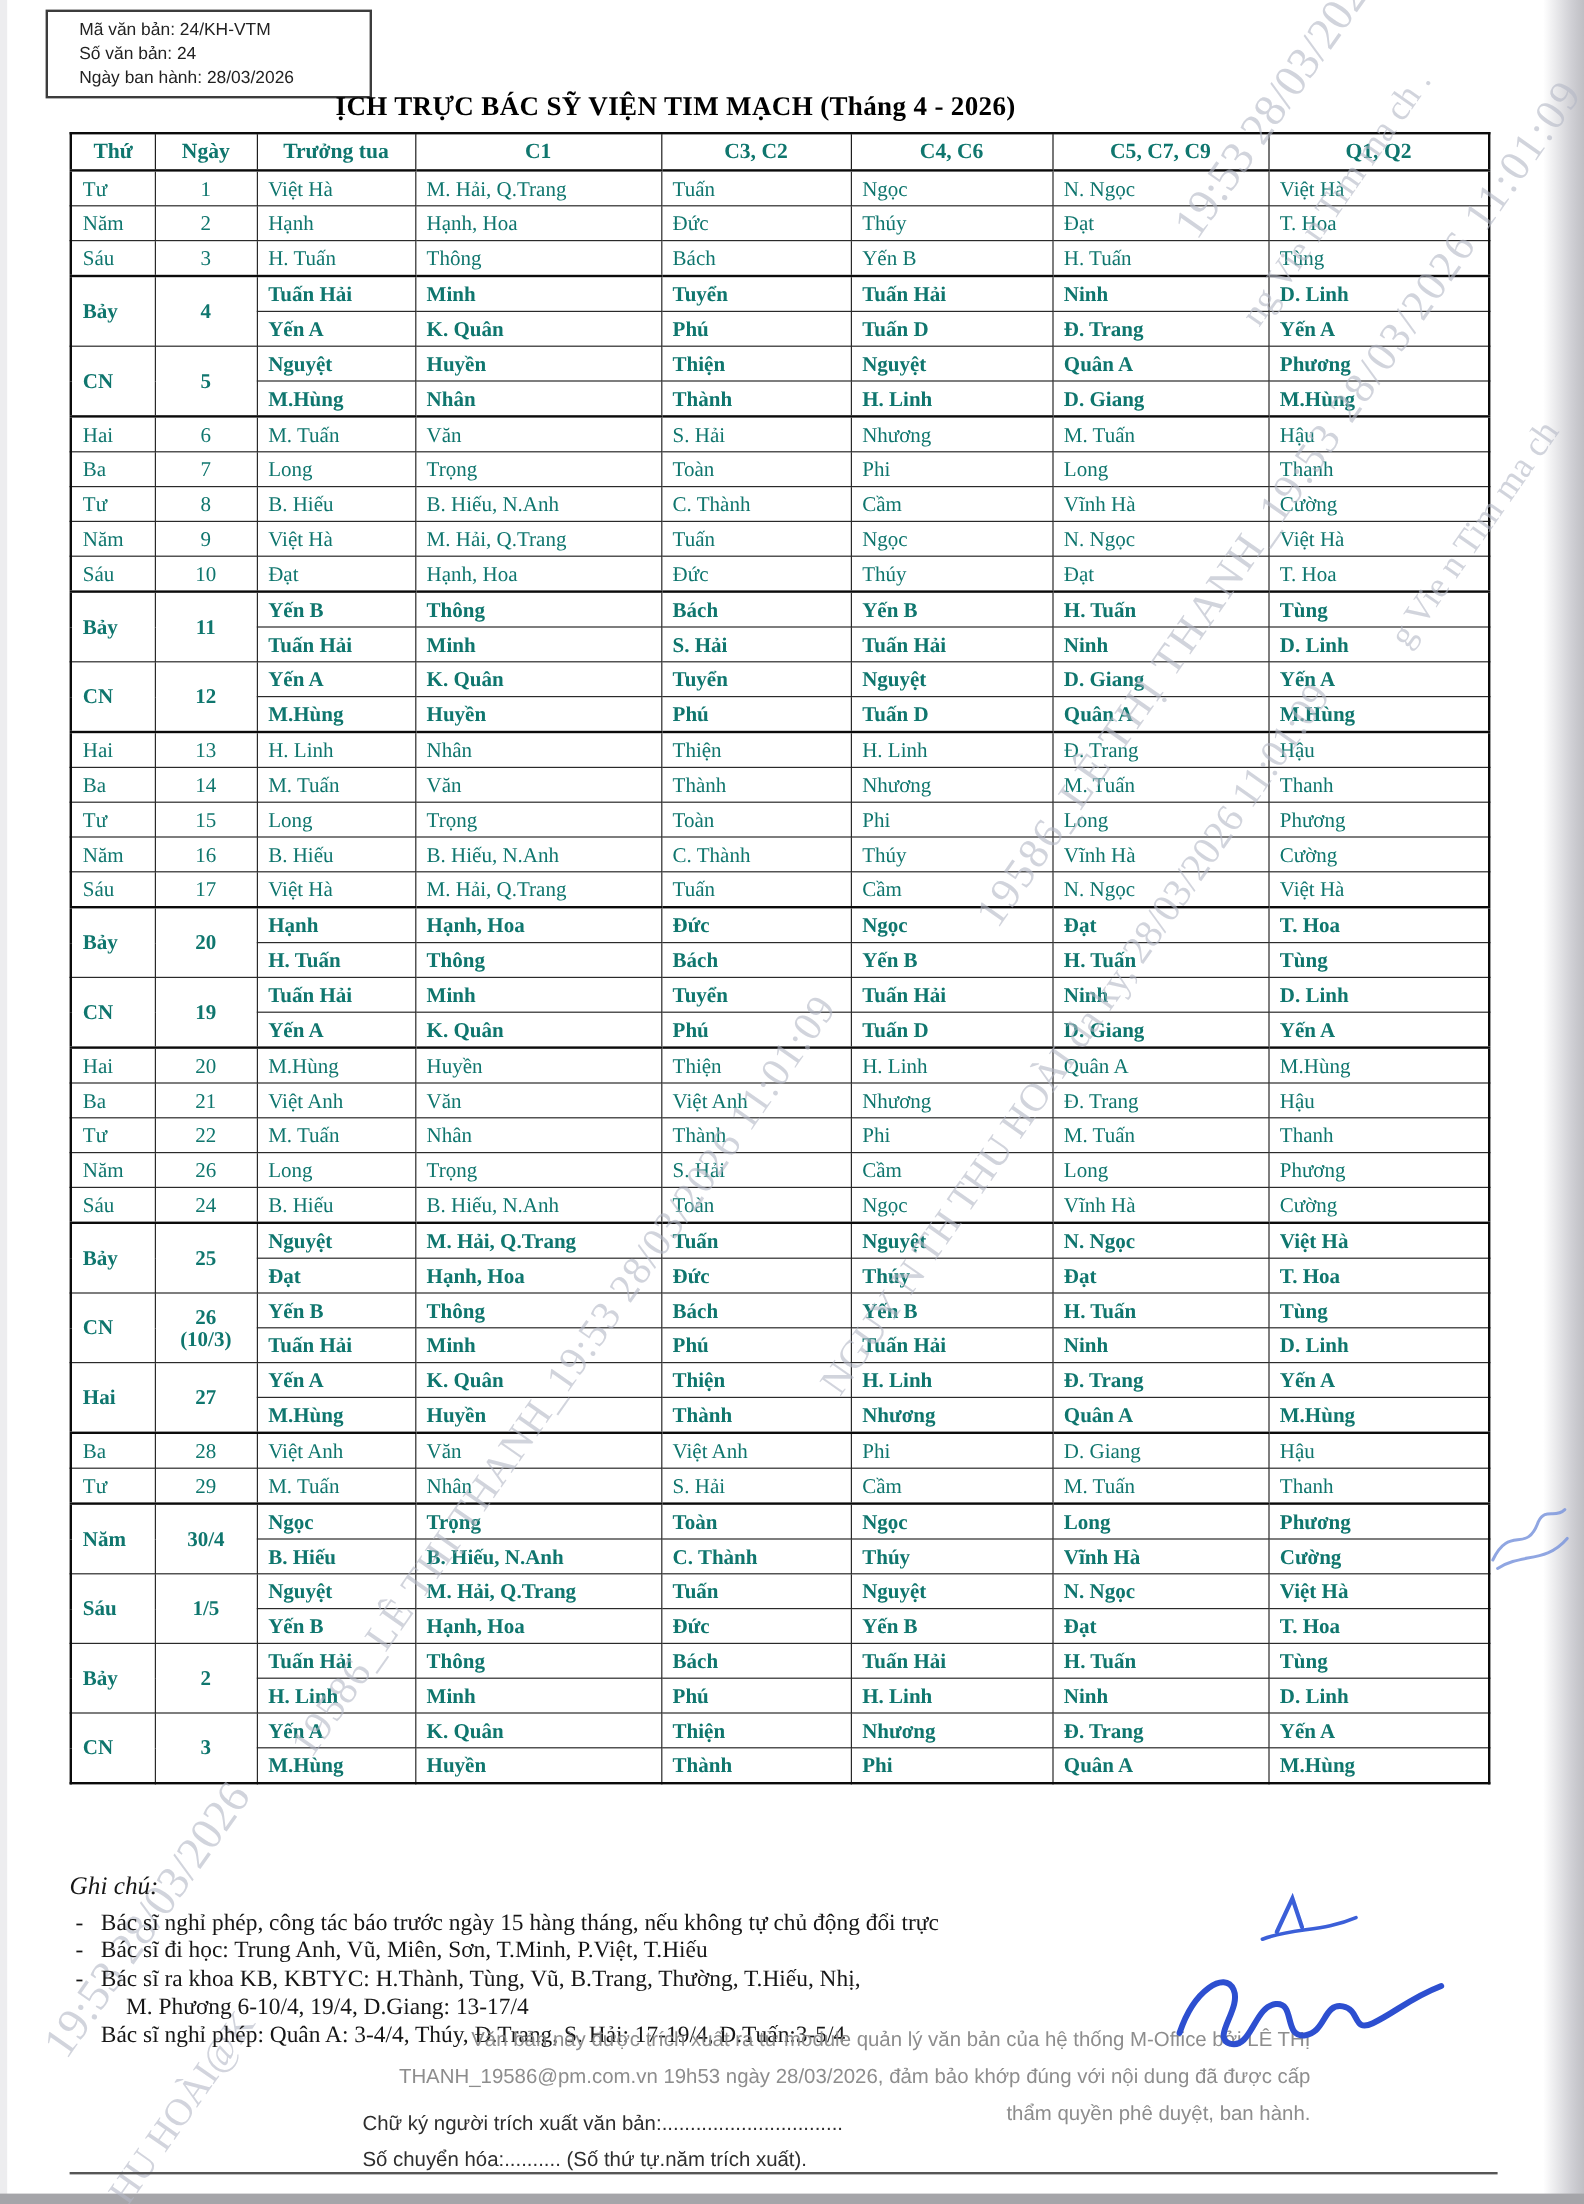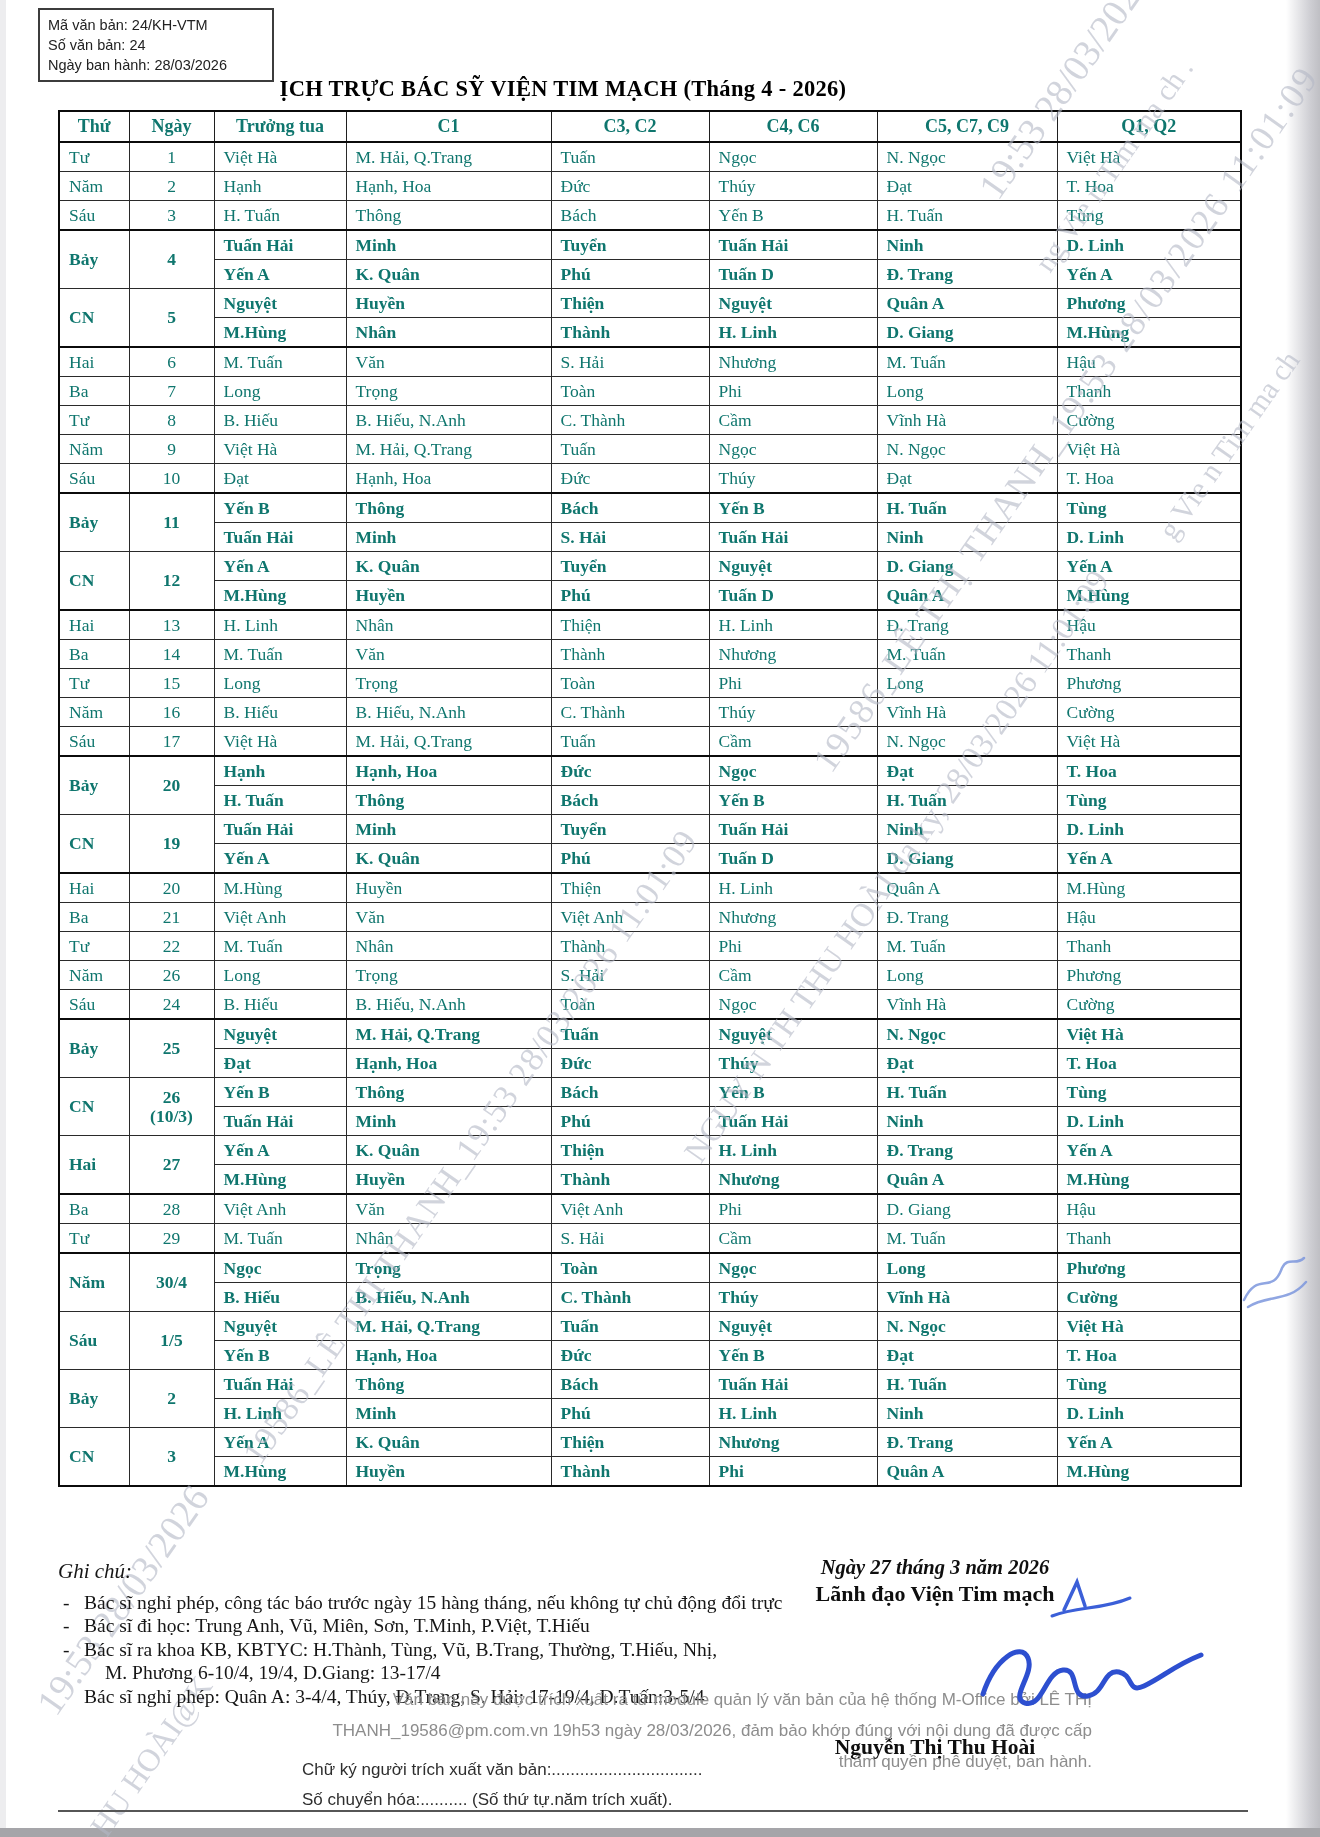--- a/index.html
+++ b/index.html
@@ -6,21 +6,21 @@
   #page{position:relative;width:1320px;height:1837px;background:#ffffff;overflow:hidden;
         font-family:"Liberation Serif",serif;color:#111;}
   
   .edge-right{position:absolute;top:0;right:0;width:34px;height:100%;
               background:linear-gradient(to right,rgba(245,245,246,0),#cfcfd4 70%,#bfbfc4);}
   .edge-left{position:absolute;top:0;left:0;width:6px;height:100%;background:#ededef;}
   .edge-bottom{position:absolute;left:0;bottom:0;width:100%;height:9px;background:#a5a5a9;}
 
   
   .meta-box{position:absolute;left:38px;top:8px;width:216px;border:2px solid #3c3c3c;
-            padding:5px 8px;font-family:"Liberation Sans",sans-serif;font-size:14.5px;
+            padding:5px 26px;font-family:"Liberation Sans",sans-serif;font-size:14.5px;
             line-height:20px;color:#222;background:#fff;}
 
   
   .doc-title{position:absolute;left:58px;top:76px;width:1010px;text-align:center;
              font-size:22.5px;font-weight:bold;letter-spacing:.3px;color:#000000;}
 
   
   .duty-table{position:absolute;left:58px;top:110px;width:1182px;border-collapse:collapse;
               table-layout:fixed;font-size:17.5px;color:#0f766e;border:2.6px solid #0b0b0b;z-index:2;}
   .duty-table th{height:29px;font-size:18px;font-weight:bold;text-align:center;
@@ -587,25 +587,20 @@
           <span class="bullet">-</span>
           <span class="txt">Bác sĩ nghỉ phép: Quân A: 3-4/4, Thúy, Đ.Trang, S. Hải: 17-19/4,  D.Tuấn:3-5/4</span>
         </div>
       </div>
   </div>
 
   <div class="stamp">Văn bản này được trích xuất ra từ module quản lý văn bản của hệ thống M-Office bởi LÊ THỊ THANH_19586@pm.com.vn 19h53 ngày 28/03/2026, đảm bảo khớp đúng với nội dung đã được cấp thẩm quyền phê duyệt, ban hành.</div>
   <div class="stamp-sign">Chữ ký người trích xuất văn bản:................................</div>
   <div class="stamp-num">Số chuyển hóa:.......... (Số thứ tự.năm trích xuất).</div>
 
-  <div class="signing">
-    <div class="sign-date">Ngày 27 tháng 3 năm 2026</div>
-    <div class="sign-title">Lãnh đạo Viện Tim mạch</div>
-    <div class="sign-name">Nguyễn Thị Thu Hoài</div>
-  </div>
 
   <svg class="svg-abs" style="left:1048px;top:1576px;" width="88" height="46" viewBox="0 0 88 46">
     <path d="M16,34 L29,6 L37,30" fill="none" stroke="#3b5fd8" stroke-width="3.5" stroke-linecap="round"></path>
     <path d="M4,40 C30,30 54,34 82,22" fill="none" stroke="#3b5fd8" stroke-width="3" stroke-linecap="round"></path>
   </svg>
 
   <svg class="svg-abs" style="left:975px;top:1632px;" width="232" height="88" viewBox="0 0 232 88">
     <path d="M8,62 C20,26 46,10 53,26 C60,42 34,66 50,71 C68,76 70,40 88,38 C105,36 94,67 113,64
              C130,61 128,37 144,40 C159,43 152,62 169,54 C188,45 200,33 226,23" fill="none" stroke="#2d4fd0" stroke-width="5" stroke-linecap="round" stroke-linejoin="round"></path>
   </svg>

